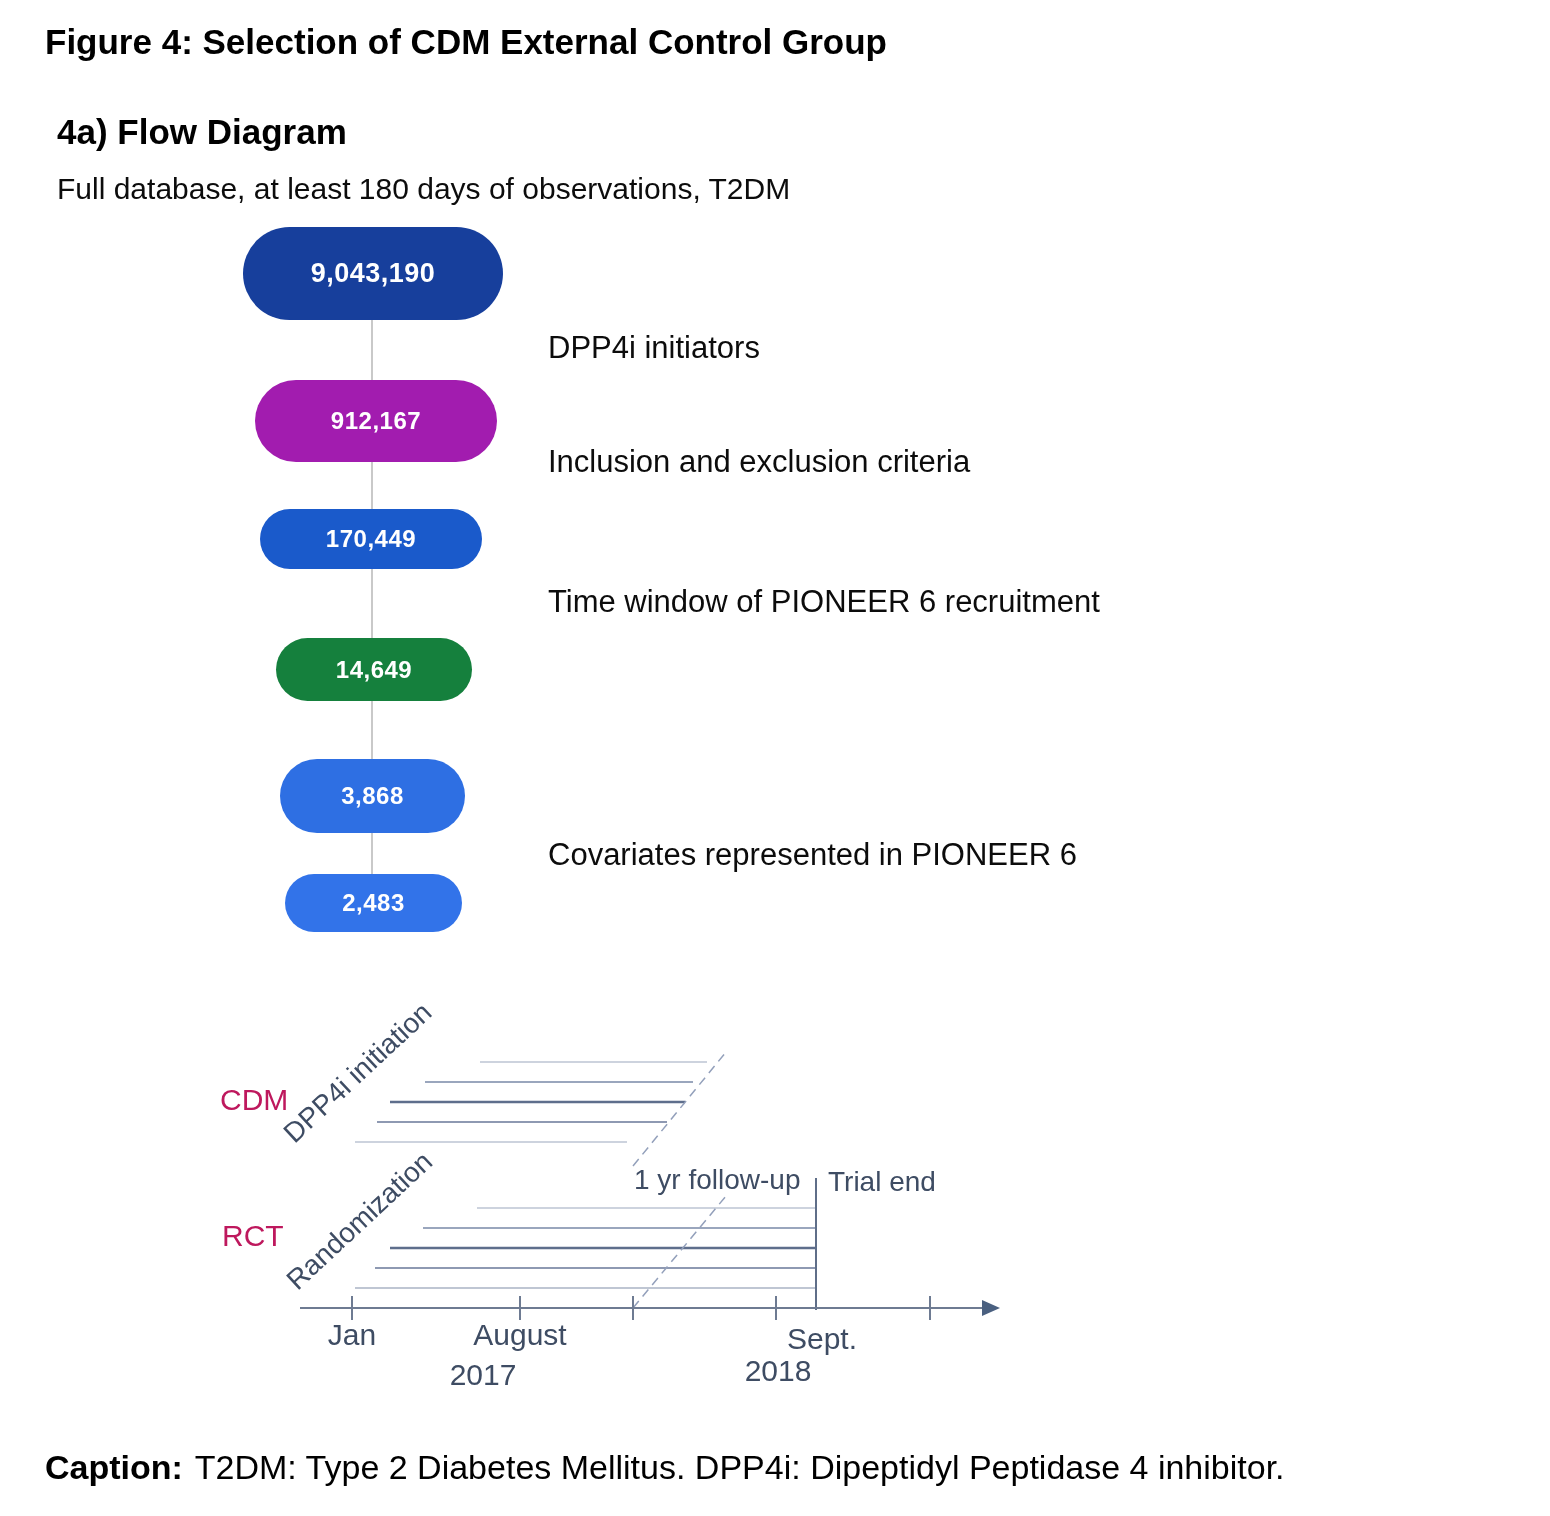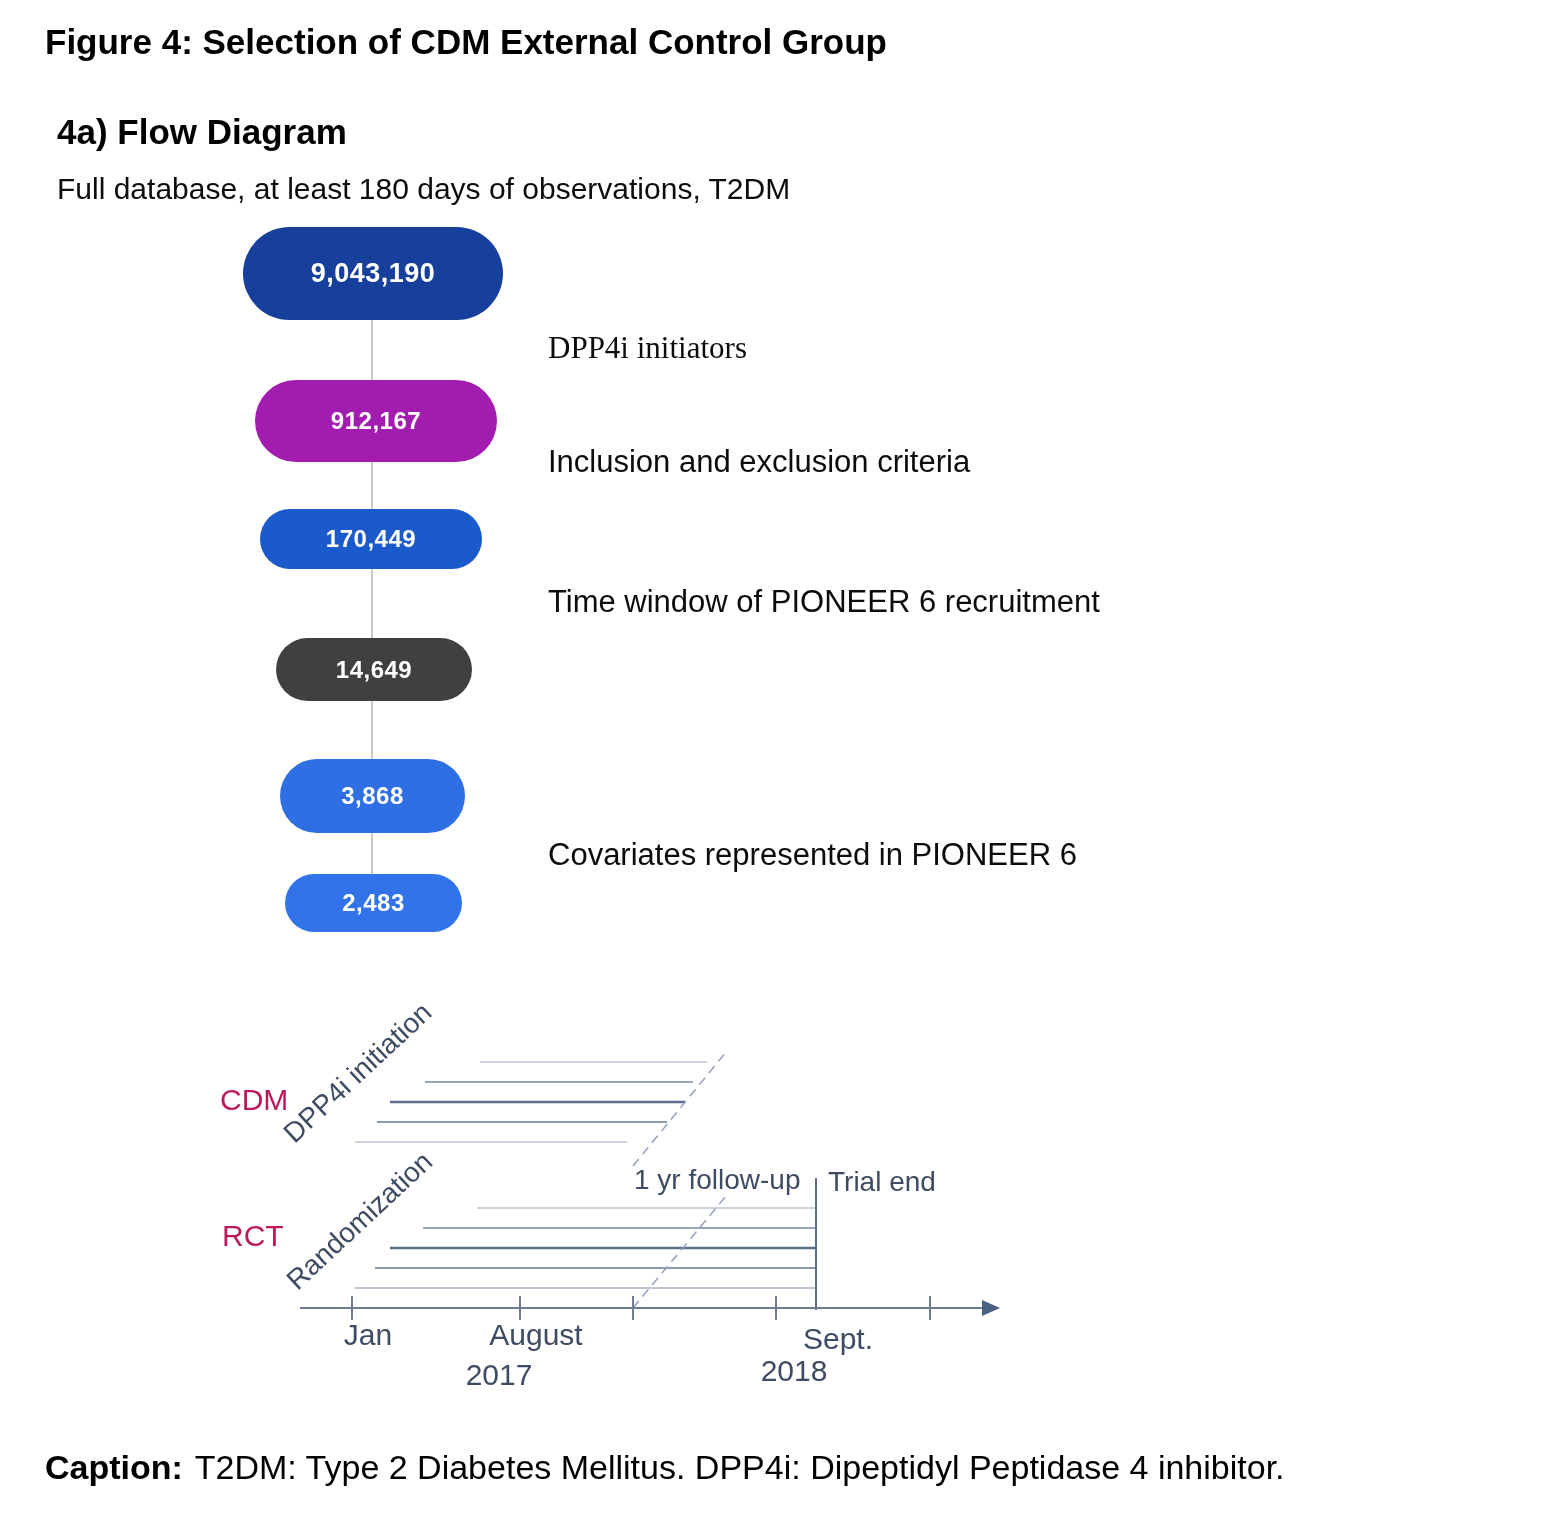--- a/index.html
+++ b/index.html
@@ -25,21 +25,21 @@
     letter-spacing:0.5px;
   }
   .pill.large{font-size:27px;}
   .tl-label{font-size:30px;color:#be185d;white-space:nowrap;}
   .tl-small{font-size:28px;color:#3e4c63;white-space:nowrap;}
   .tl-rot{
     font-size:28px;color:#3e4c63;white-space:nowrap;
     transform:rotate(-43deg);transform-origin:0 100%;
     height:34px;line-height:34px;
   }
-  .axis-label{font-size:30px;color:#3e4c63;white-space:nowrap;transform:translateX(-50%);margin-left:16px;}
+  .axis-label{font-size:30px;color:#3e4c63;white-space:nowrap;transform:translateX(-50%);}
   .caption{font-size:34px;color:#000;white-space:nowrap;}
   .caption .cap-label{font-weight:bold;margin-right:0.35em;}
 </style>
 </head>
 <body>
 
 <div class="page">
 
   <div class="abs fig-title" style="left:45px;top:22px;text-align:right;">Figure 4: Selection of CDM External Control Group</div>
   <div class="abs sec-heading" style="left:57px;top:112px;">4a) Flow Diagram</div>
@@ -52,34 +52,34 @@
 
   </div>
   <div class="abs pill" style="left: 255px; top: 380px; width: 242px; height: 82px; background: #a21caf;">
     <span>912,167</span>
 
   </div>
   <div class="abs pill" style="left: 260px; top: 509px; width: 222px; height: 60px; background: rgb(26, 90, 203);">
     <span>170,449</span>
 
   </div>
-  <div class="abs pill" style="left: 276px; top: 638px; width: 196px; height: 63px; background: #404040;">
+  <div class="abs pill" style="left: 276px; top: 638px; width: 196px; height: 63px; background: #15803d;">
     <span>14,649</span>
 
   </div>
   <div class="abs pill" style="left: 280px; top: 759px; width: 185px; height: 74px; background: rgb(46, 111, 227);">
     <span>3,868</span>
 
   </div>
   <div class="abs pill" style="left: 285px; top: 874px; width: 177px; height: 58px; background: rgb(50, 115, 233);">
     <span>2,483</span>
 
   </div>
 
-  <div class="abs step-label" style="left:548px;top:330px;font-family:Liberation Serif, serif;">DPP4i initiators</div>
+  <div class="abs step-label" style="left:548px;top:330px;">DPP4i initiators</div>
   <div class="abs step-label" style="left:548px;top:444px;">Inclusion and exclusion criteria</div>
   <div class="abs step-label" style="left:548px;top:584px;">Time window of PIONEER 6 recruitment</div>
   <div class="abs step-label" style="left:548px;top:837px;">Covariates represented in PIONEER 6</div>
 
 
   <svg class="abs" style="left:0px;top:1010px;" width="1050" height="400" viewBox="0 0 1050 400">
 
     <g>
       <line x1="480" y1="52" x2="707" y2="52" stroke="#cdd3de" stroke-width="2"></line>
       <line x1="425" y1="72" x2="693" y2="72" stroke="#9aa6bd" stroke-width="2"></line>

